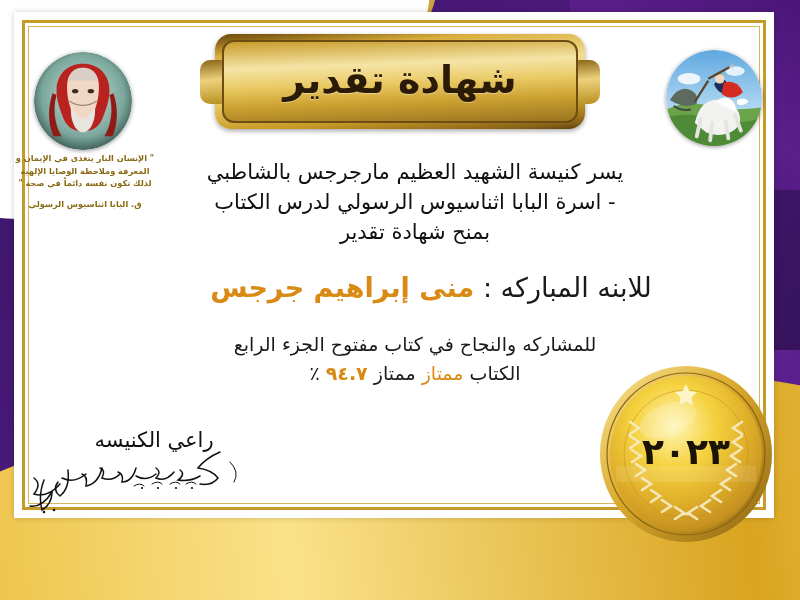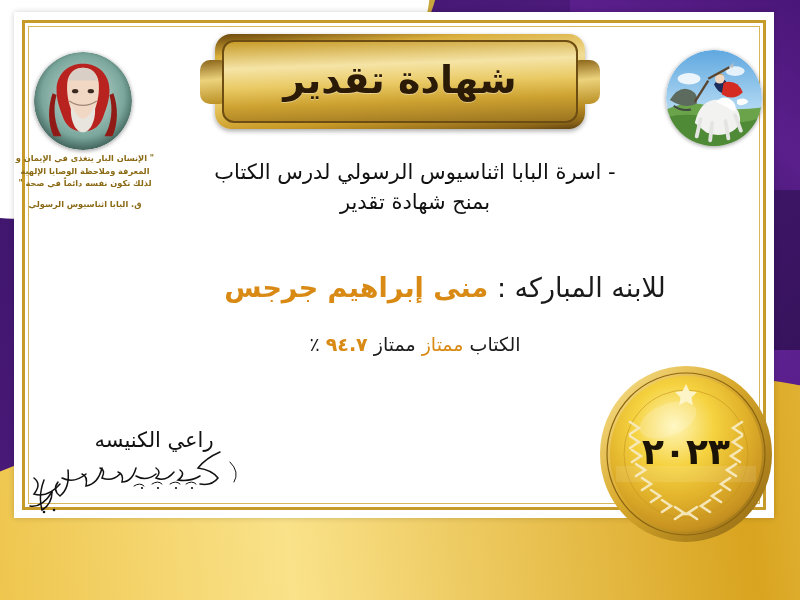--- a/index.html
+++ b/index.html
@@ -128,21 +128,21 @@
   .quote-attrib{margin-top:8px;color:#8a6a14;font-size:8.2px;font-weight:bold;}
 
   
   .body-block{
     position:absolute;right:150px;top:158px;width:470px;z-index:10;
     text-align:center;color:#111111;
   }
   .body-line{font-size:21px;line-height:1.42;white-space:nowrap;}
 
   .name-line{
-    position:absolute;right:85px;top:272px;width:540px;z-index:10;
+    position:absolute;right:99px;top:272px;width:540px;z-index:10;
     text-align:center;font-size:27px;color:#1a1a1a;white-space:nowrap;
   }
   .name-value{color:#d98a14;font-weight:bold;}
 
   .achieve-block{
     position:absolute;right:150px;top:330px;width:470px;z-index:10;
     text-align:center;color:#1a1a1a;
   }
   .achieve-line{font-size:19px;line-height:1.5;white-space:nowrap;}
   .grade-value{color:#d98a14;font-weight:normal;}
@@ -244,30 +244,32 @@
       <circle cx="56" cy="30" r="5" fill="#f0d8c4"></circle>
       <path d="M51 27q5-5 10 0-5-3-10 0z" fill="#d2a23a"></path>
       <path d="M60 34q14-4 20 10-10 10-22 2z" fill="#d42b22"></path>
       <path d="M44 30l22-12" stroke="#5a4630" stroke-width="2.4"></path>
       <path d="M44 32l-14 22" stroke="#5a4630" stroke-width="2.4"></path>
       <path d="M66 17l5-4-2 6z" fill="#bcbcbc"></path>
     </svg>
   </div>
 
   <div class="body-block">
+    <div class="body-line">يسر كنيسة الشهيد العظيم مارجرجس بالشاطبي</div>
     <div class="body-line">- اسرة البابا اثناسيوس الرسولي لدرس الكتاب</div>
     <div class="body-line">بمنح شهادة تقدير</div>
   </div>
 
   <div class="name-line">
     <span>للابنه المباركه :</span>
     <span class="name-value">منى إبراهيم جرجس</span>
   </div>
 
   <div class="achieve-block">
+    <div class="achieve-line">للمشاركه والنجاح في كتاب مفتوح الجزء الرابع</div>
     <div class="achieve-line">
       <span>الكتاب</span>
       <span class="grade-value">ممتاز</span>
       <span>ممتاز</span>
       <span class="pct-value">٩٤.٧</span>
       <span>٪</span>
     </div>
   </div>
 
   <div class="sig-block">

